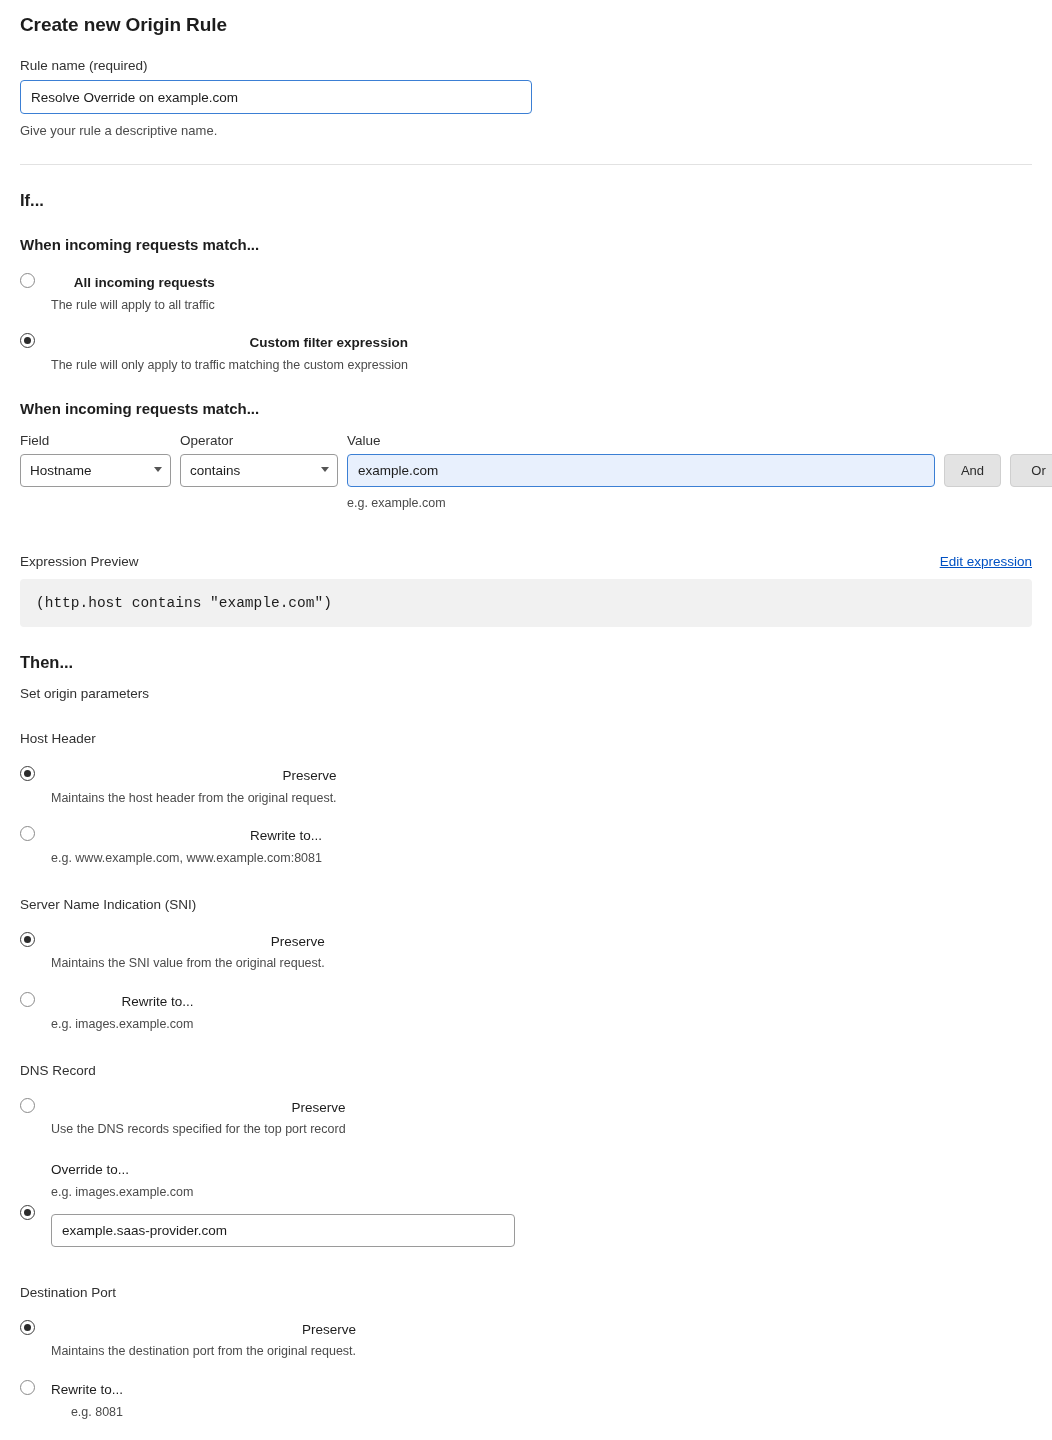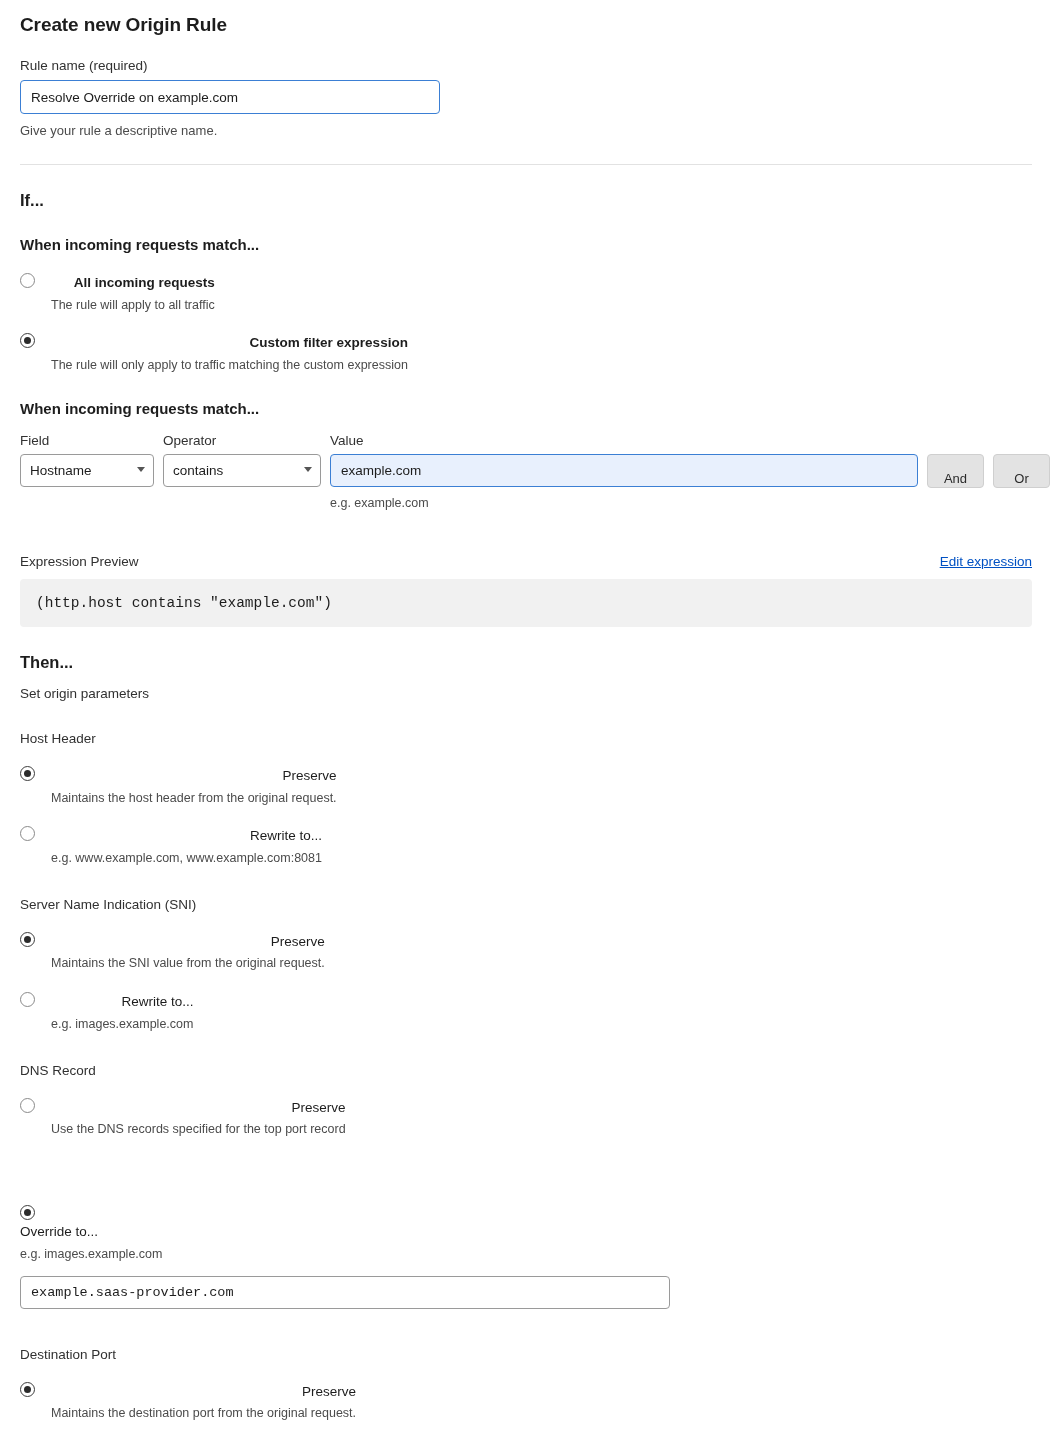--- a/index.html
+++ b/index.html
@@ -32,21 +32,21 @@
   .text-input {
     height: 34px;
     border: 1px solid #3b7fd4;
     border-radius: 4px;
     padding: 0 10px;
     font-size: 13.5px;
     font-family: "Liberation Sans", sans-serif;
     color: #1d1d1d;
     outline: none;
     background: #fff;
-    width: 420px;
+    width: 512px;
     display: block;
   }
   .help-text {
     font-size: 13px;
     color: #4b4b4b;
     margin-top: 9px;
   }
   .divider {
     border: none;
     border-top: 1px solid #e2e2e2;
@@ -106,21 +106,21 @@
     height: 33px;
     border: 1px solid #9a9a9a;
     border-radius: 4px;
     background: #fff;
     font-size: 13.5px;
     font-family: "Liberation Sans", sans-serif;
     color: #1d1d1d;
     padding: 0 28px 0 9px;
     outline: none;
   }
-  select.sel-field { width: 134px; }
+  select.sel-field { width: 151px; }
   select.sel-op { width: 158px; }
   .caret {
     position: absolute;
     right: 9px; top: 13px;
     width: 0; height: 0;
     border-left: 4.5px solid transparent;
     border-right: 4.5px solid transparent;
     border-top: 5px solid #555;
     pointer-events: none;
   }
@@ -133,21 +133,21 @@
     padding: 0 10px;
     font-size: 13.5px;
     font-family: "Liberation Sans", sans-serif;
     color: #1d1d1d;
     outline: none;
   }
   .value-help { font-size: 12.5px; color: #4b4b4b; margin-top: 9px; }
   .btn-gray {
     height: 33px;
     min-width: 57px;
-    padding: 16px 13px;
+    padding: 8px 13px;
     background: #e3e3e3;
     border: 1px solid #cfcfcf;
     border-radius: 4px;
     font-size: 13px;
     color: #2b2b2b;
     font-family: "Liberation Sans", sans-serif;
     cursor: pointer;
   }
   .preview-head {
     display: flex;
@@ -166,32 +166,32 @@
     margin-top: 10px;
     background: #f1f1f1;
     border-radius: 4px;
     padding: 16px;
     font-family: "Liberation Mono", monospace;
     font-size: 14.5px;
     color: #1d1d1d;
   }
   .small-label { font-size: 13.5px; color: #313131; margin-top: 22px; }
   .group-label { font-size: 13.5px; color: #313131; margin-top: 30px; }
-  .override-block { display: flex; align-items: flex-start; margin-top: 20px; flex-direction: column; }
+  .override-block { display: flex; align-items: flex-start; margin-top: 20px; }
   .override-radio { margin-top: 47px; }
   .override-body { line-height: 1.35; }
   .override-input {
     margin-top: 13px;
-    width: 650px;
+    width: 464px;
     height: 33px;
     border: 1px solid #9a9a9a;
     border-radius: 4px;
     padding: 0 10px;
     font-size: 13.5px;
-    font-family: Liberation Mono, monospace;
+    font-family: Liberation Sans, sans-serif;
     color: #1d1d1d;
     background: #fff;
     outline: none;
   }
 </style>
 </head>
 <body>
 
 <div class="page">
 

